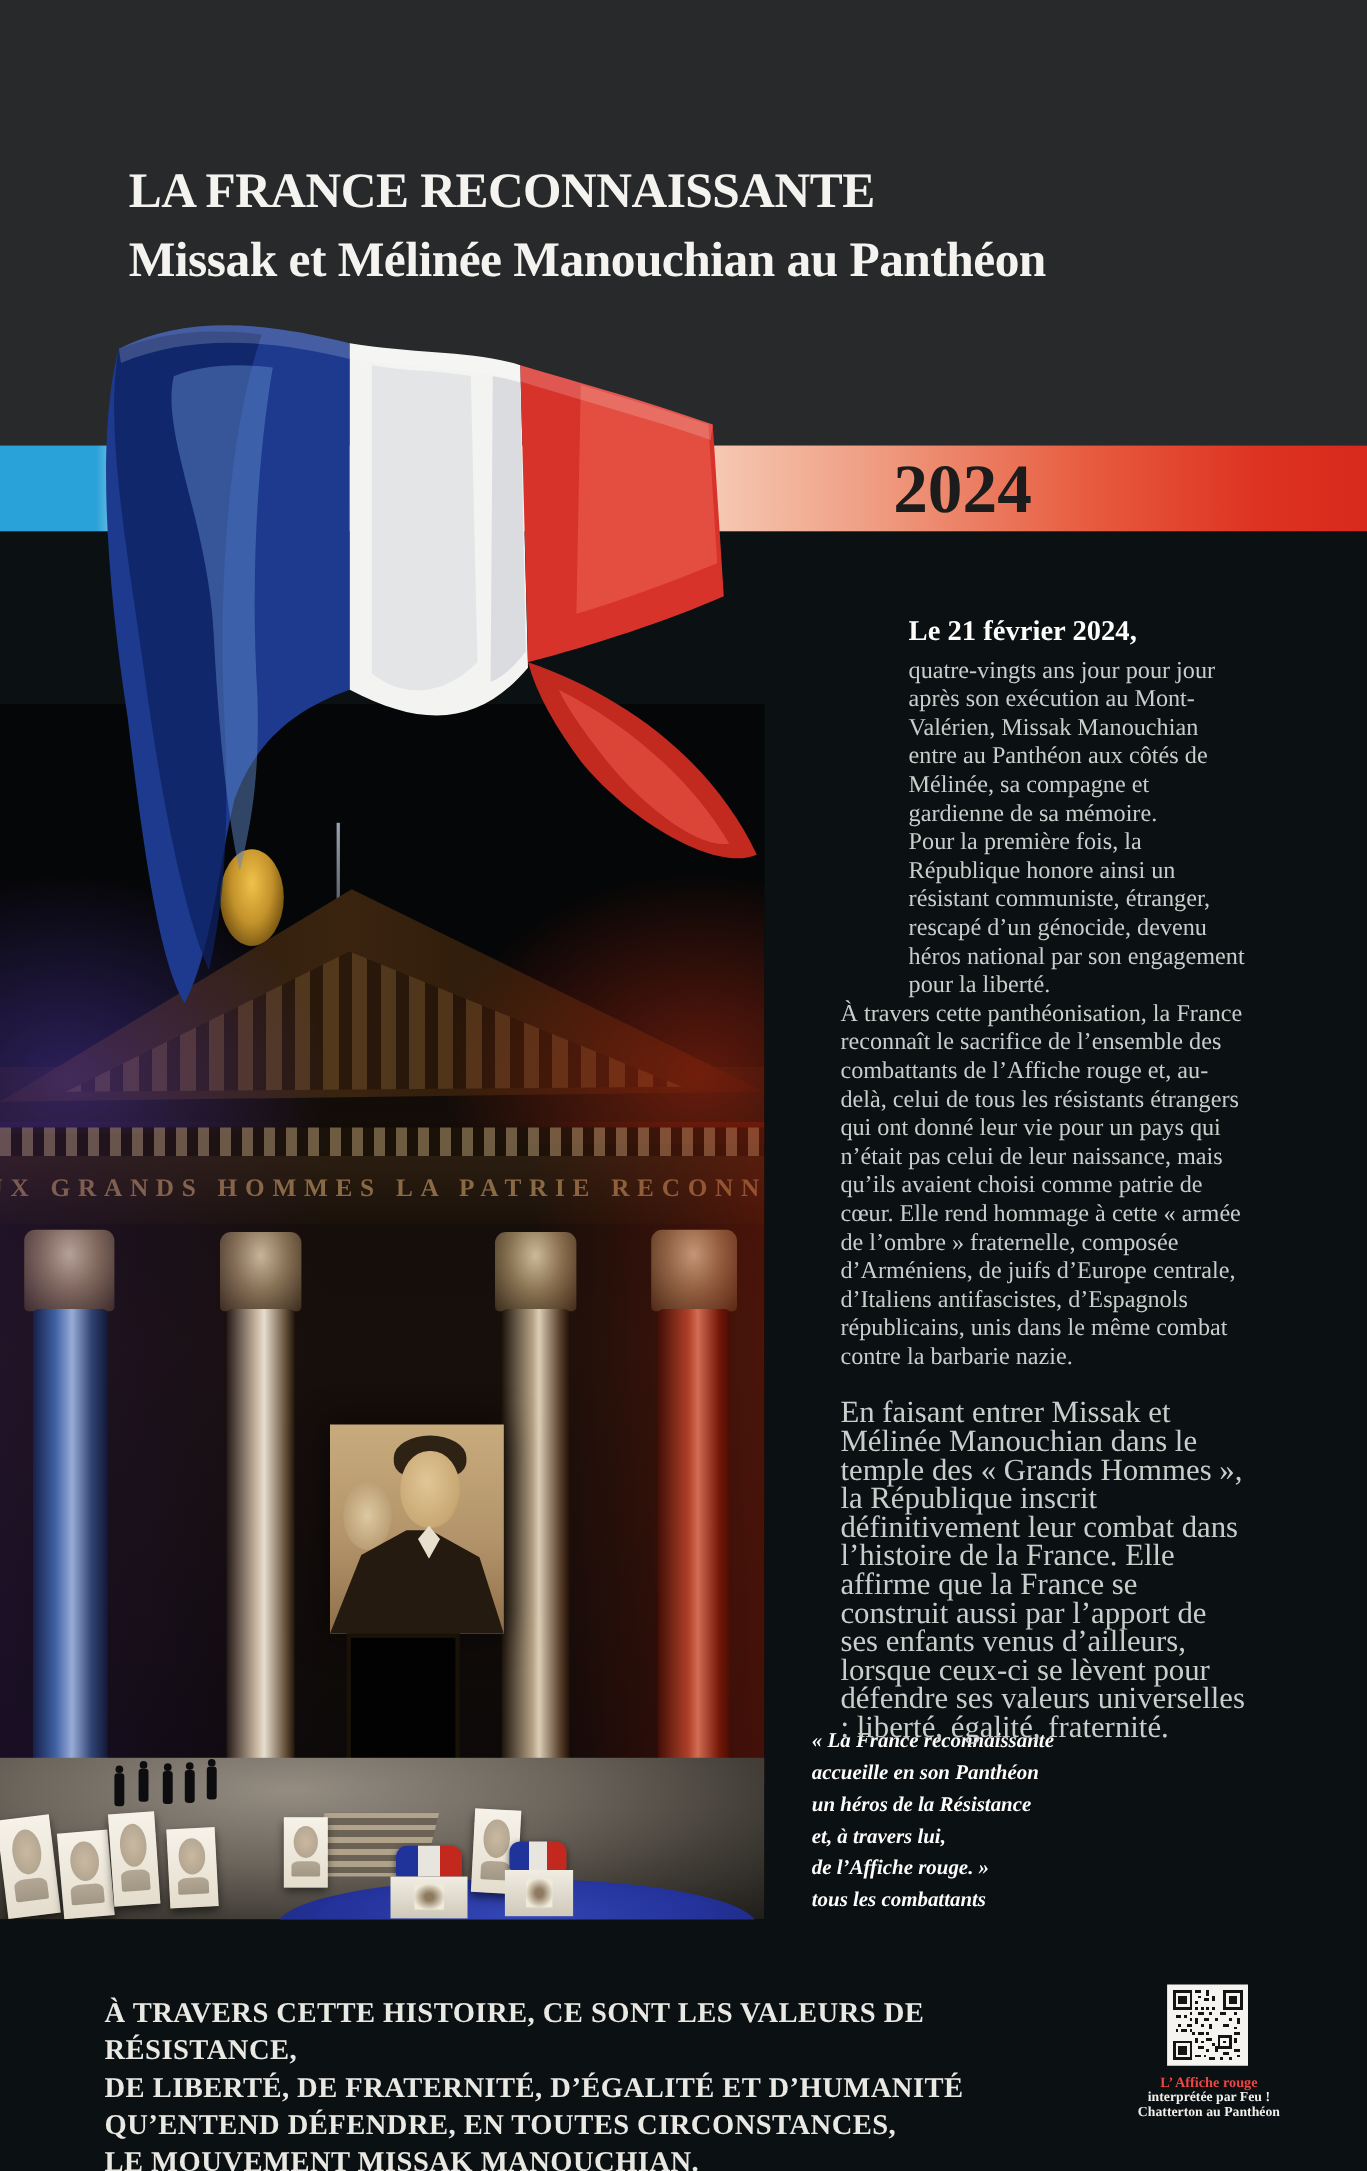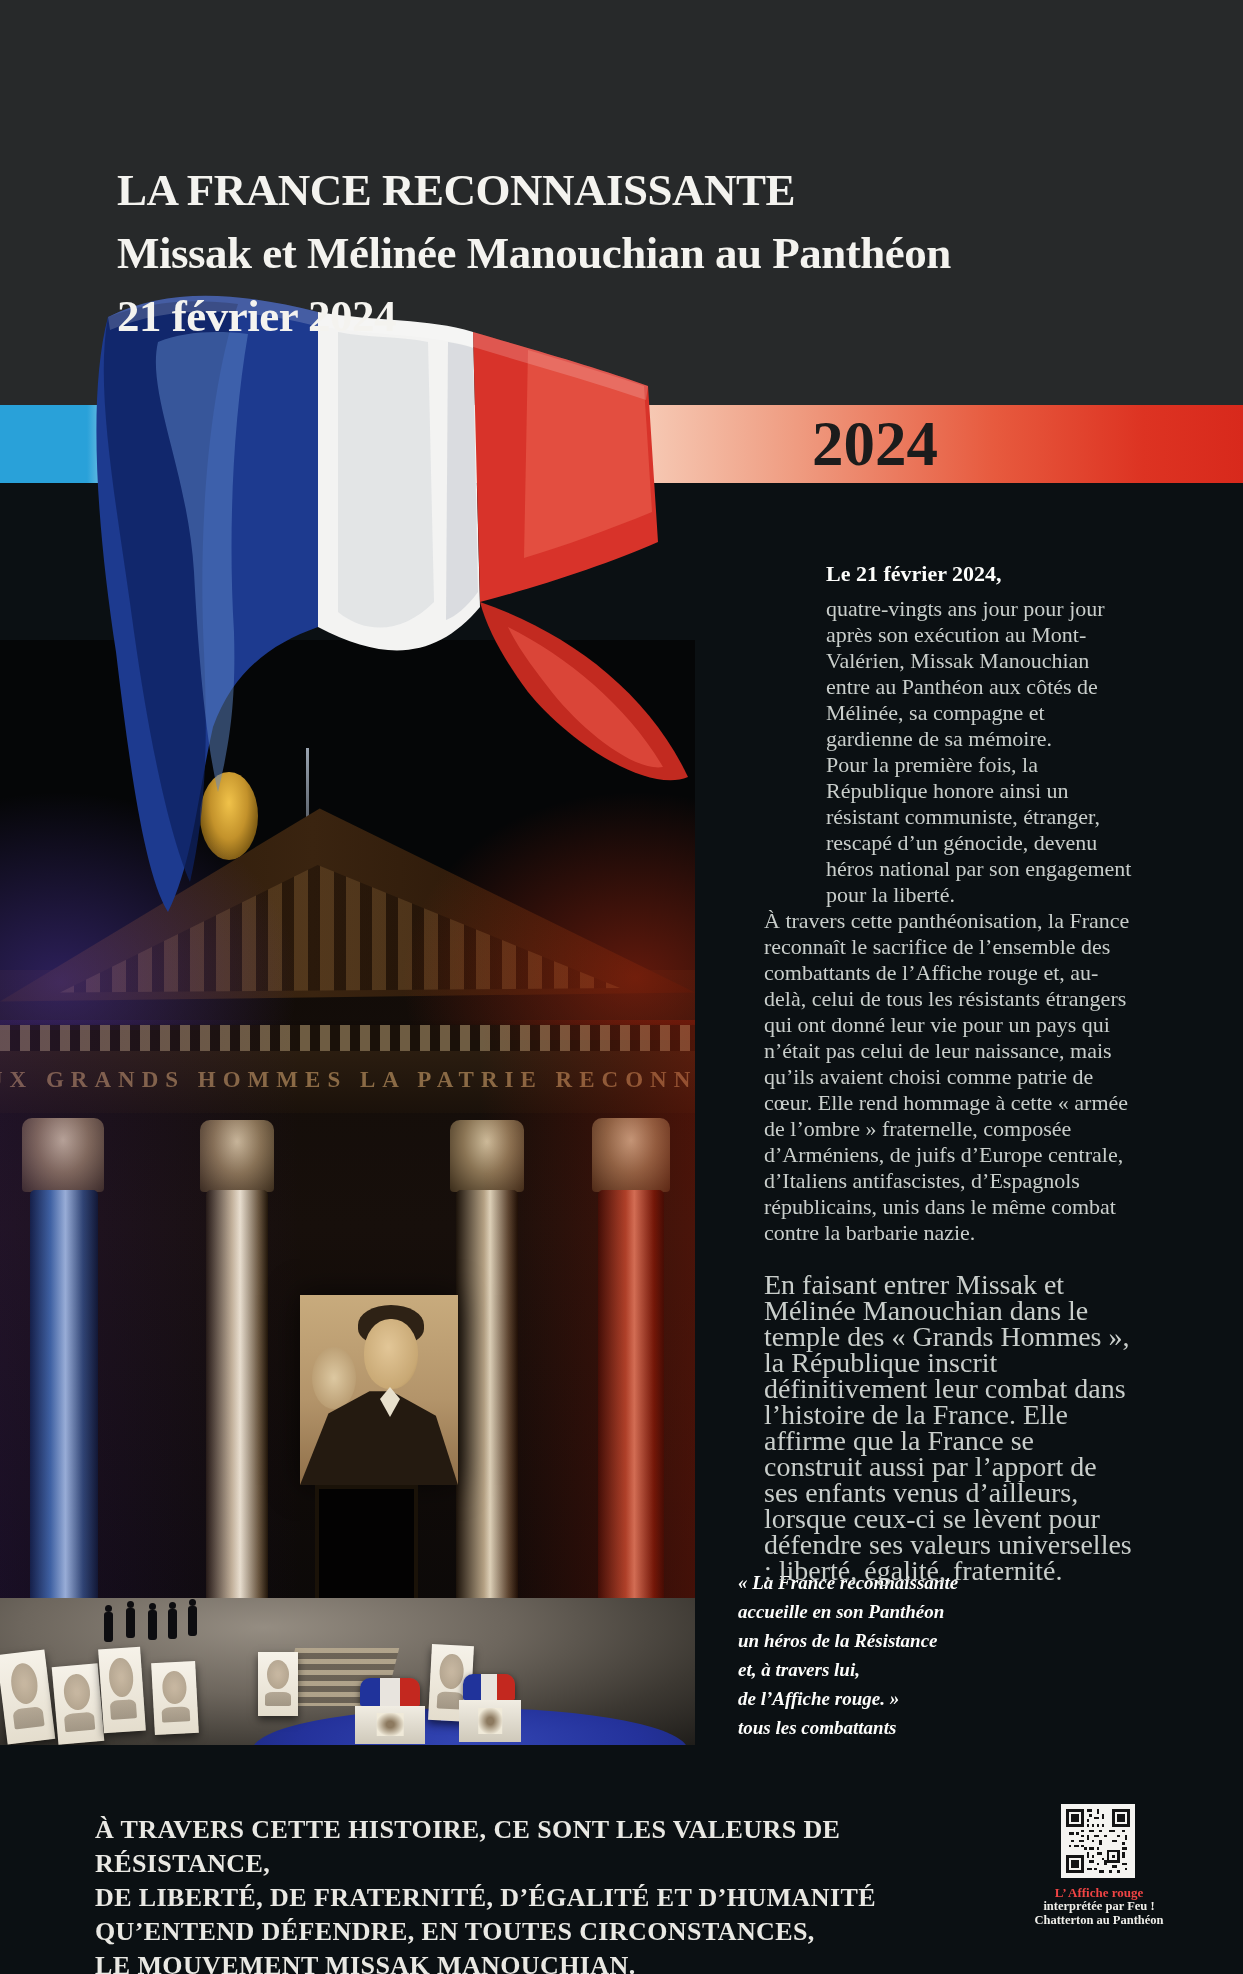--- a/index.html
+++ b/index.html
@@ -2,21 +2,21 @@
 <html><head>
 <meta charset="utf-8">
 <style>
   html,body{margin:0;padding:0;background:#000;}
   .poster{position:relative;width:1243px;height:1974px;overflow:hidden;
           background:#0b1013;font-family:"Liberation Serif",serif;}
   .abs{position:absolute;}
 
   
   .top-section{left:0;top:0;width:1243px;height:405px;background:#27292a;z-index:0;}
-  .title-block{left:117px;top:159px;color:#f4f3ef;z-index:5;}
+  .title-block{left:117px;top:142px;color:#f4f3ef;z-index:5;}
   .title-line{font-size:45px;line-height:63px;font-weight:600;letter-spacing:-0.5px;white-space:nowrap;}
 
   
   .band{left:0;top:405px;width:1243px;height:78px;z-index:2;
         background:linear-gradient(90deg,#29a1d9 0%,#29a1d9 7%,#cfe7f2 10%,#f9e6da 38%,
                    #f6c9b4 52%,#ef9c81 64%,#e75a3e 80%,#dd3322 92%,#d8291c 100%);}
   .band-year{left:812px;top:408px;width:160px;font-size:63px;line-height:72px;
              color:#1c1c1c;font-weight:600;z-index:2;}
 
   
@@ -80,21 +80,21 @@
           border-radius:10px 10px 2px 2px;box-shadow:0 2px 6px rgba(0,0,0,.6);}
   .coffin-ped{background:linear-gradient(180deg,#f1ede3,#cfc9ba);}
   .coffin-mini{position:absolute;left:50%;top:18%;transform:translateX(-50%);width:38%;height:62%;
           background:radial-gradient(#8d7a60 20%,#f0ead9 75%);}
   .musician{position:absolute;width:9px;height:30px;background:#0d0d10;border-radius:3px;}
   .musician::before{content:"";position:absolute;left:1px;top:-7px;width:7px;height:7px;border-radius:50%;background:#0d0d10;}
 
   
   .rc{color:#c9cecb;z-index:4;}
   .intro{left:826px;top:554px;width:308px;font-size:22px;line-height:26px;}
-  .intro-lead{display:block;font-size:22px;line-height:40px;font-weight:700;color:#fdfdfb;margin-bottom:2px;}
+  .intro-lead{display:block;font-size:26px;line-height:40px;font-weight:700;color:#fdfdfb;margin-bottom:2px;}
   .para2{left:764px;top:908px;width:372px;font-size:22px;line-height:26px;}
   .para3{left:764px;top:1272px;width:372px;font-size:28px;line-height:26px;}
   .quote{left:738px;top:1568px;width:420px;font-size:19px;line-height:29px;font-weight:700;font-style:italic;color:#fdfdfb;}
 
   
   .footer-caps{left:95px;top:1795px;width:860px;font-size:26px;line-height:34px;font-weight:600;
                color:#e9e8e3;letter-spacing:.4px;z-index:4;margin-top:18px;}
   .qr{left:1061px;top:1804px;width:74px;height:74px;z-index:4;}
   .qr-caption{left:1014px;top:1886px;width:170px;text-align:center;z-index:4;font-weight:700;}
   .qr-cap1{font-size:13px;line-height:14px;color:#ef4444;}
@@ -103,21 +103,20 @@
 </head>
 <body>
 
 <div class="poster">
 
   <div class="abs top-section"></div>
 
   <div class="abs title-block">
     <div class="title-line">LA FRANCE RECONNAISSANTE</div>
     <div class="title-line">Missak et Mélinée Manouchian au Panthéon</div>
-    <div class="title-line">21 février 2024</div>
   </div>
 
   <div class="abs band"></div>
   <div class="abs band-year">2024</div>
 
   <div class="abs photo">
     <div class="abs ph-wall"></div>
     <div class="abs ph-dome"></div>
     <div class="abs ph-pole"></div>
     <div class="abs ped-tri"></div>

